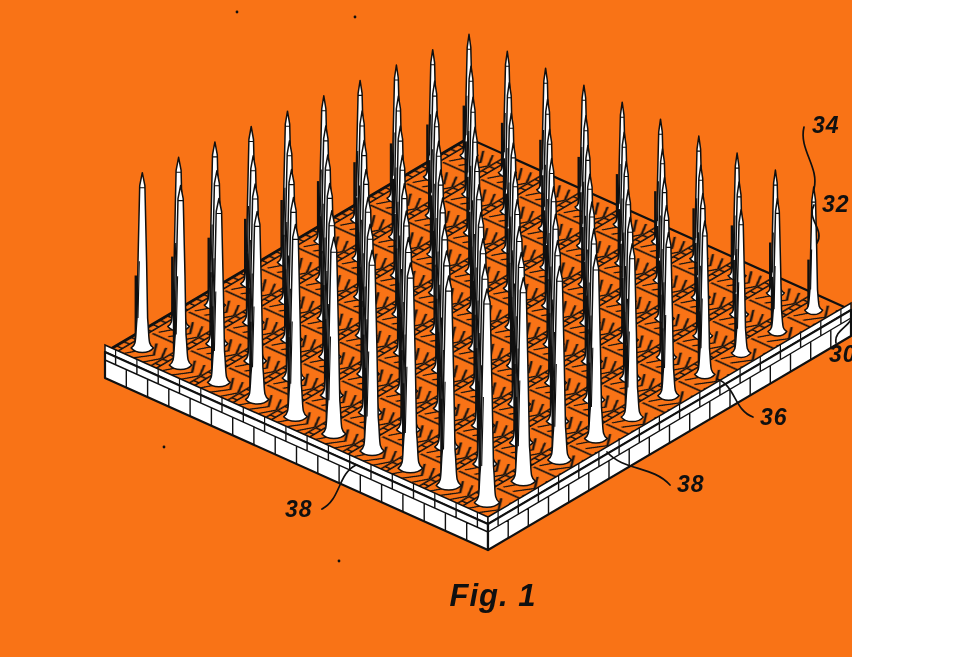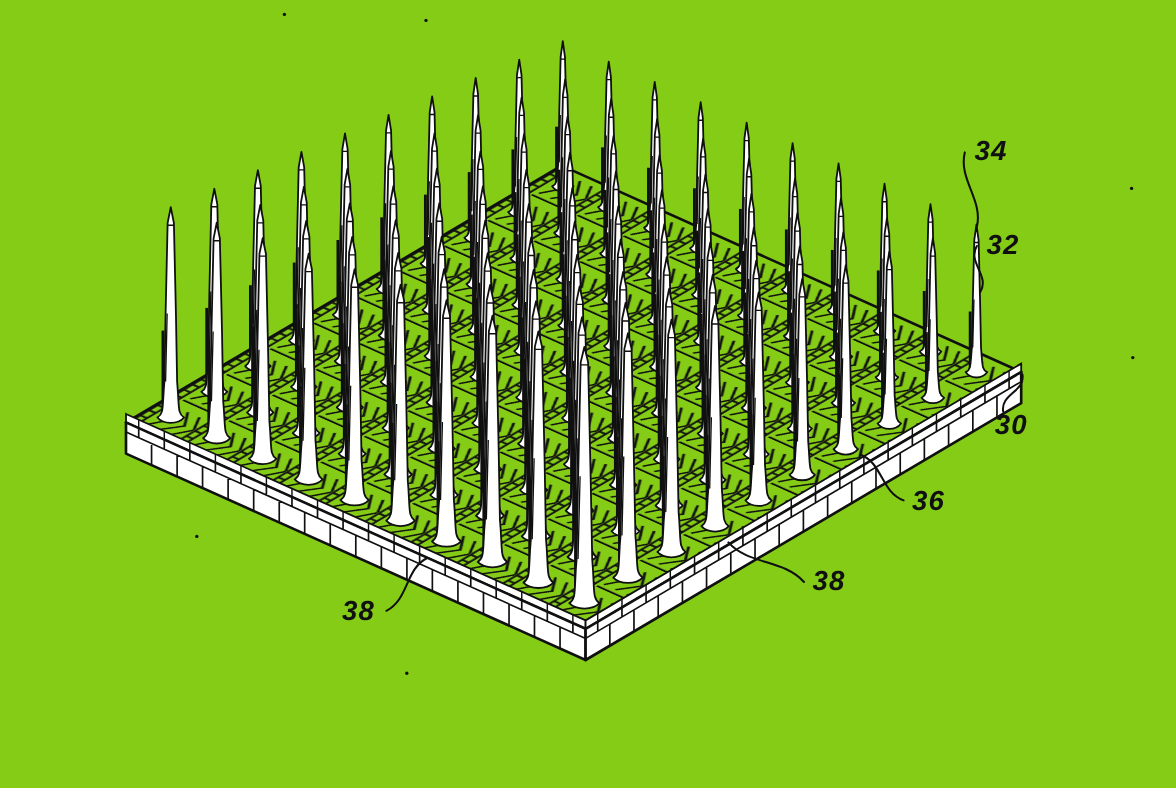--- a/index.html
+++ b/index.html
@@ -1,19 +1,19 @@
 <!DOCTYPE html>
 <html><head>
 <meta charset="utf-8">
 <style>
   html,body{margin:0;padding:0;background:#ffffff;}
   .stage{
     position:relative;
-    width:980px;height:657px;
-    background:#84cc16;
+    width:852px;height:657px;
+    background:#f97316;
     overflow:hidden;
     font-family:"Liberation Sans", sans-serif;
   }
   .stage svg{position:absolute;left:0;top:0;}
   .caption{
     position:absolute;
     left:408px;top:578px;
     width:170px;
     text-align:center;
     font-size:31px;
@@ -560,13 +560,14 @@
         <path d="M852,312 C854.7,326.4 833.4,328.3 836,343" fill="none" stroke="#101010" stroke-width="1.7" stroke-linecap="round"></path>
         <text x="829" y="362" fill="#101010" font-size="23" font-weight="bold" font-style="italic" font-family="&quot;Liberation Sans&quot;, sans-serif" letter-spacing="1">30</text>
         <path d="M717,379 C735.4,385.4 734.2,410.3 753,417" fill="none" stroke="#101010" stroke-width="1.7" stroke-linecap="round"></path>
         <text x="760" y="425" fill="#101010" font-size="23" font-weight="bold" font-style="italic" font-family="&quot;Liberation Sans&quot;, sans-serif" letter-spacing="1">36</text>
         <path d="M607,452 C623.6,470.9 652.8,465.8 670,485" fill="none" stroke="#101010" stroke-width="1.7" stroke-linecap="round"></path>
         <text x="677" y="492" fill="#101010" font-size="23" font-weight="bold" font-style="italic" font-family="&quot;Liberation Sans&quot;, sans-serif" letter-spacing="1">38</text>
         <path d="M356,465 C337.7,474 340.7,499.5 322,509" fill="none" stroke="#101010" stroke-width="1.7" stroke-linecap="round"></path>
         <text x="285" y="517" fill="#101010" font-size="23" font-weight="bold" font-style="italic" font-family="&quot;Liberation Sans&quot;, sans-serif" letter-spacing="1">38</text>
       </g>
     </svg>
+  <div class="caption">Fig. 1</div>
 </div>
 
 </body></html>

